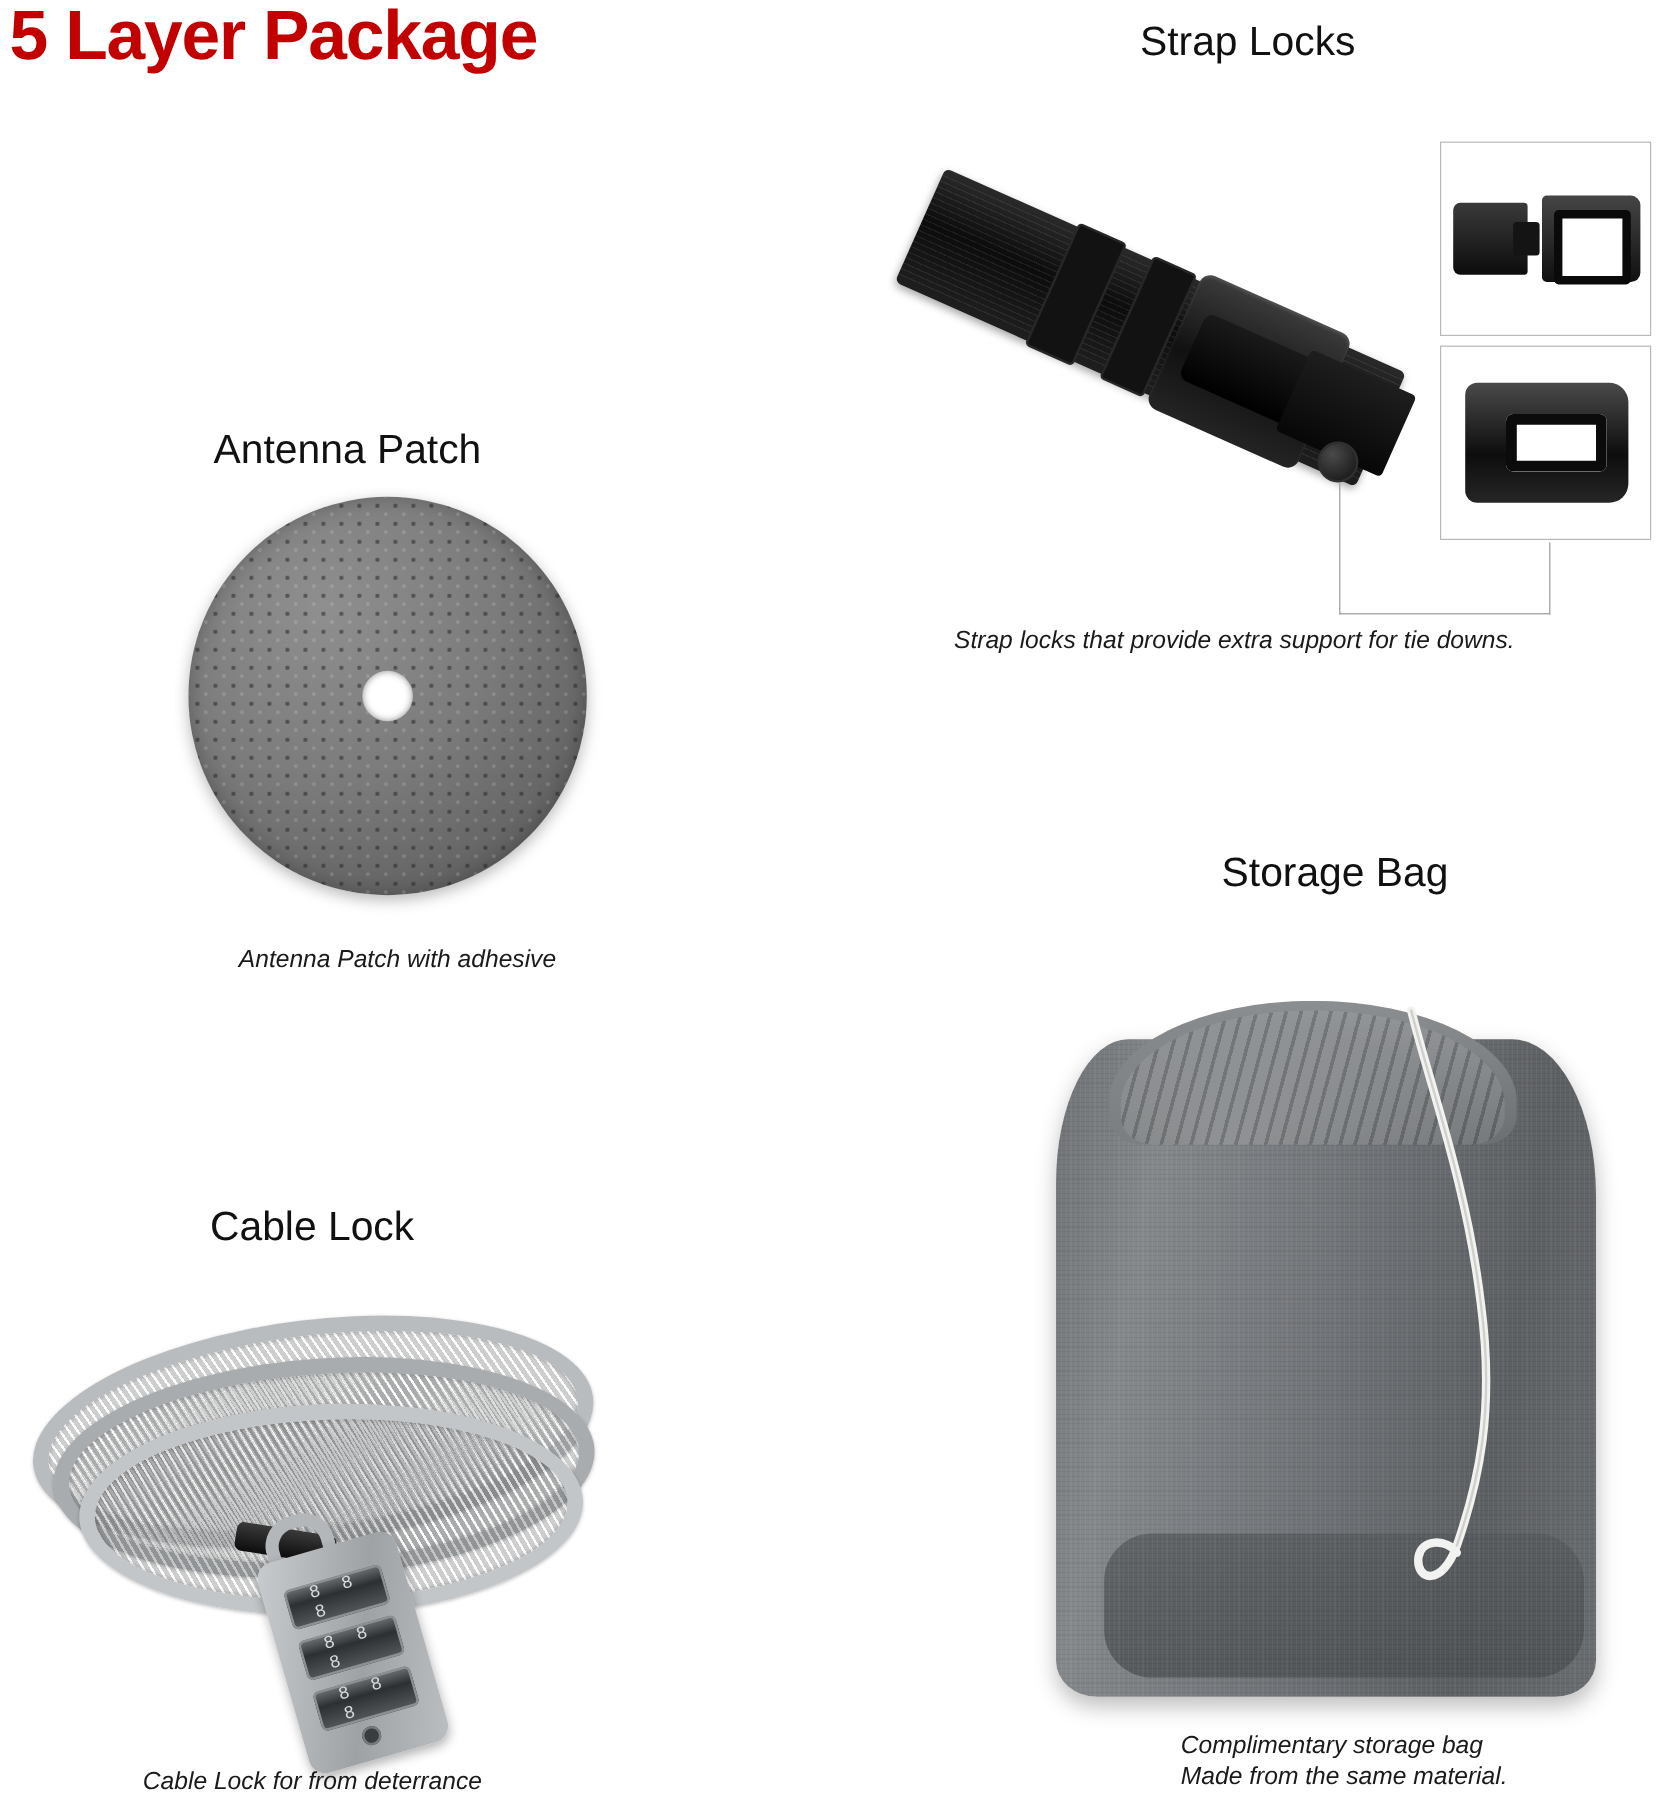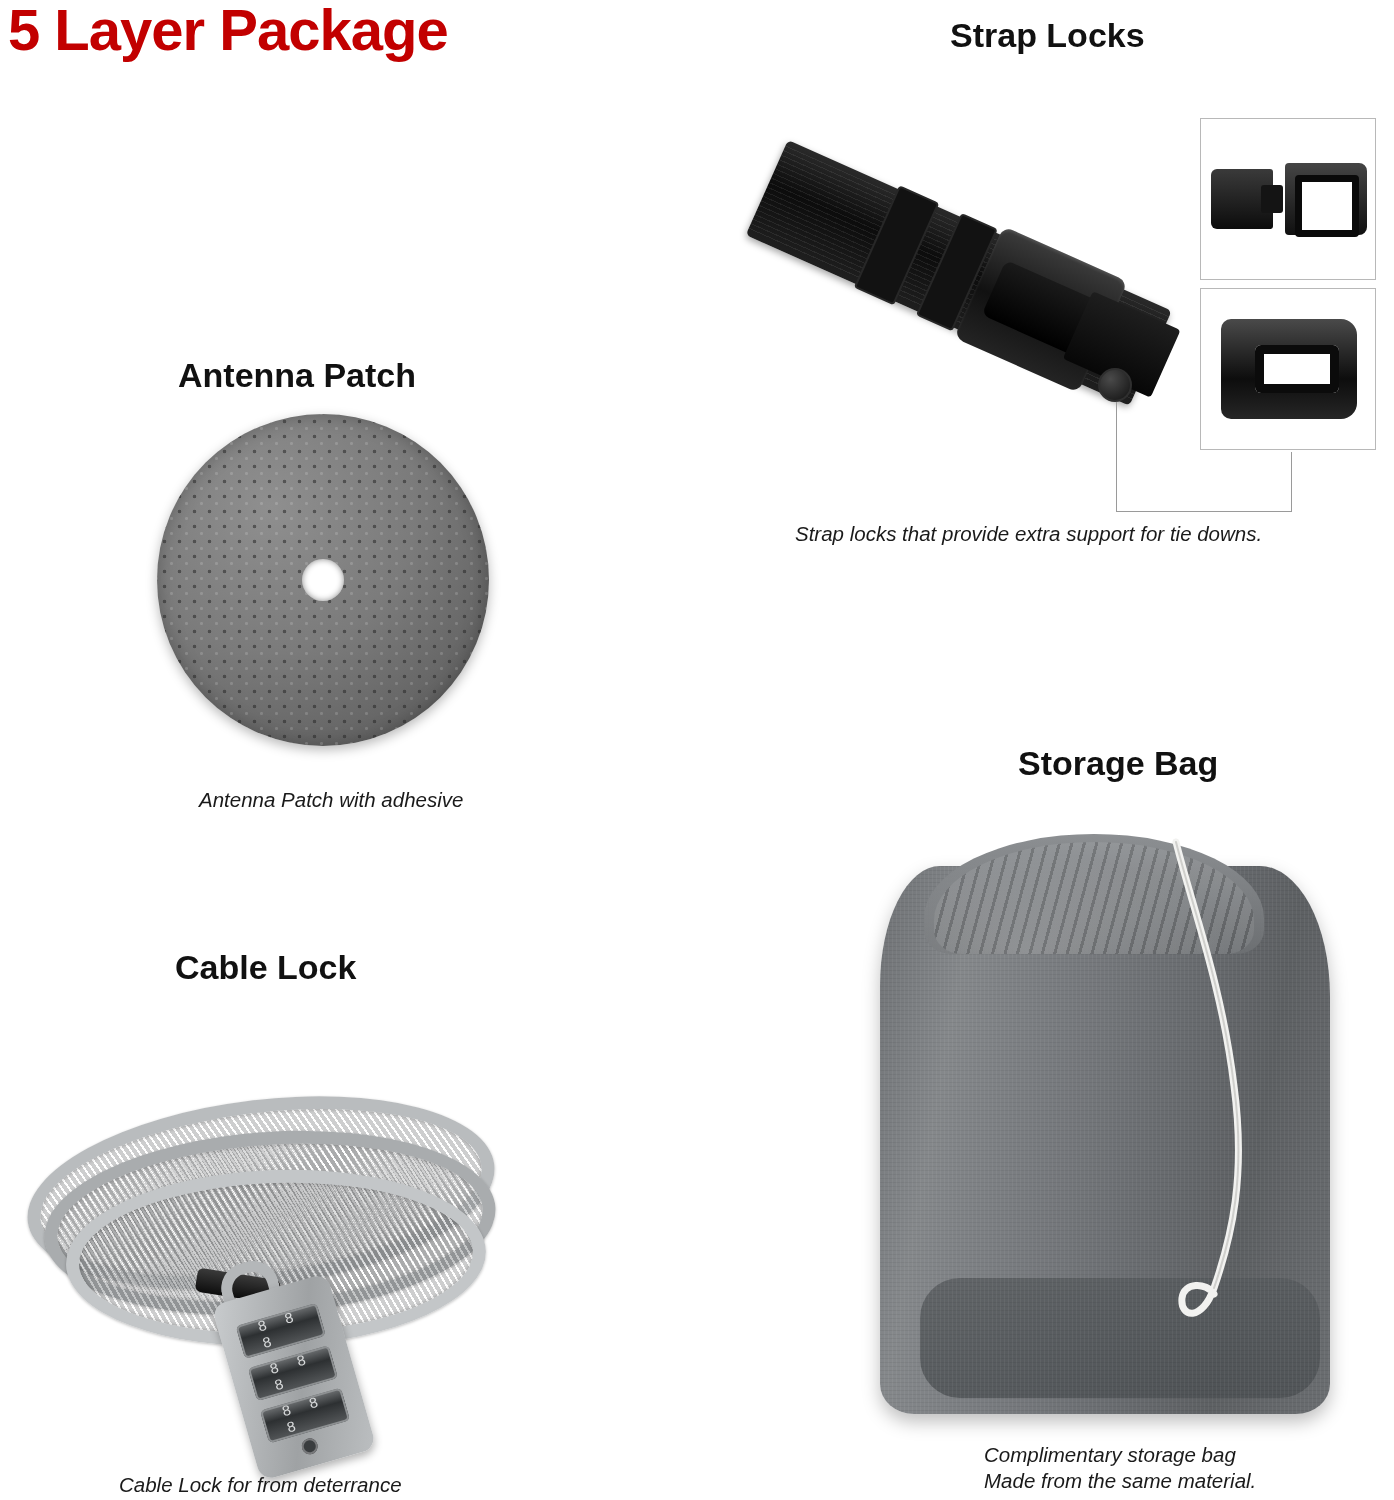--- a/index.html
+++ b/index.html
@@ -26,28 +26,28 @@
     font-weight: bold;
     color: #c20000;
     letter-spacing: -1px;
     white-space: nowrap;
   }
 
   
   .section-heading {
     position: absolute;
     font-size: 34px;
-    font-weight: bold;
+    font-weight: normal;
     color: #111;
     white-space: nowrap;
   }
   #heading-strap-locks { left: 950px; top: 16px; }
   #heading-antenna     { left: 178px; top: 356px; }
-  #heading-storage     { left: 1018px; top: 744px; text-align: center; }
-  #heading-cable       { left: 175px; top: 948px; }
+  #heading-storage     { left: 1018px; top: 708px; text-align: center; }
+  #heading-cable       { left: 175px; top: 1003px; }
 
   
   .caption {
     position: absolute;
     font-size: 20.5px;
     line-height: 26px;
     color: #1a1a1a;
     white-space: pre-line;
     font-style: italic;
   }

